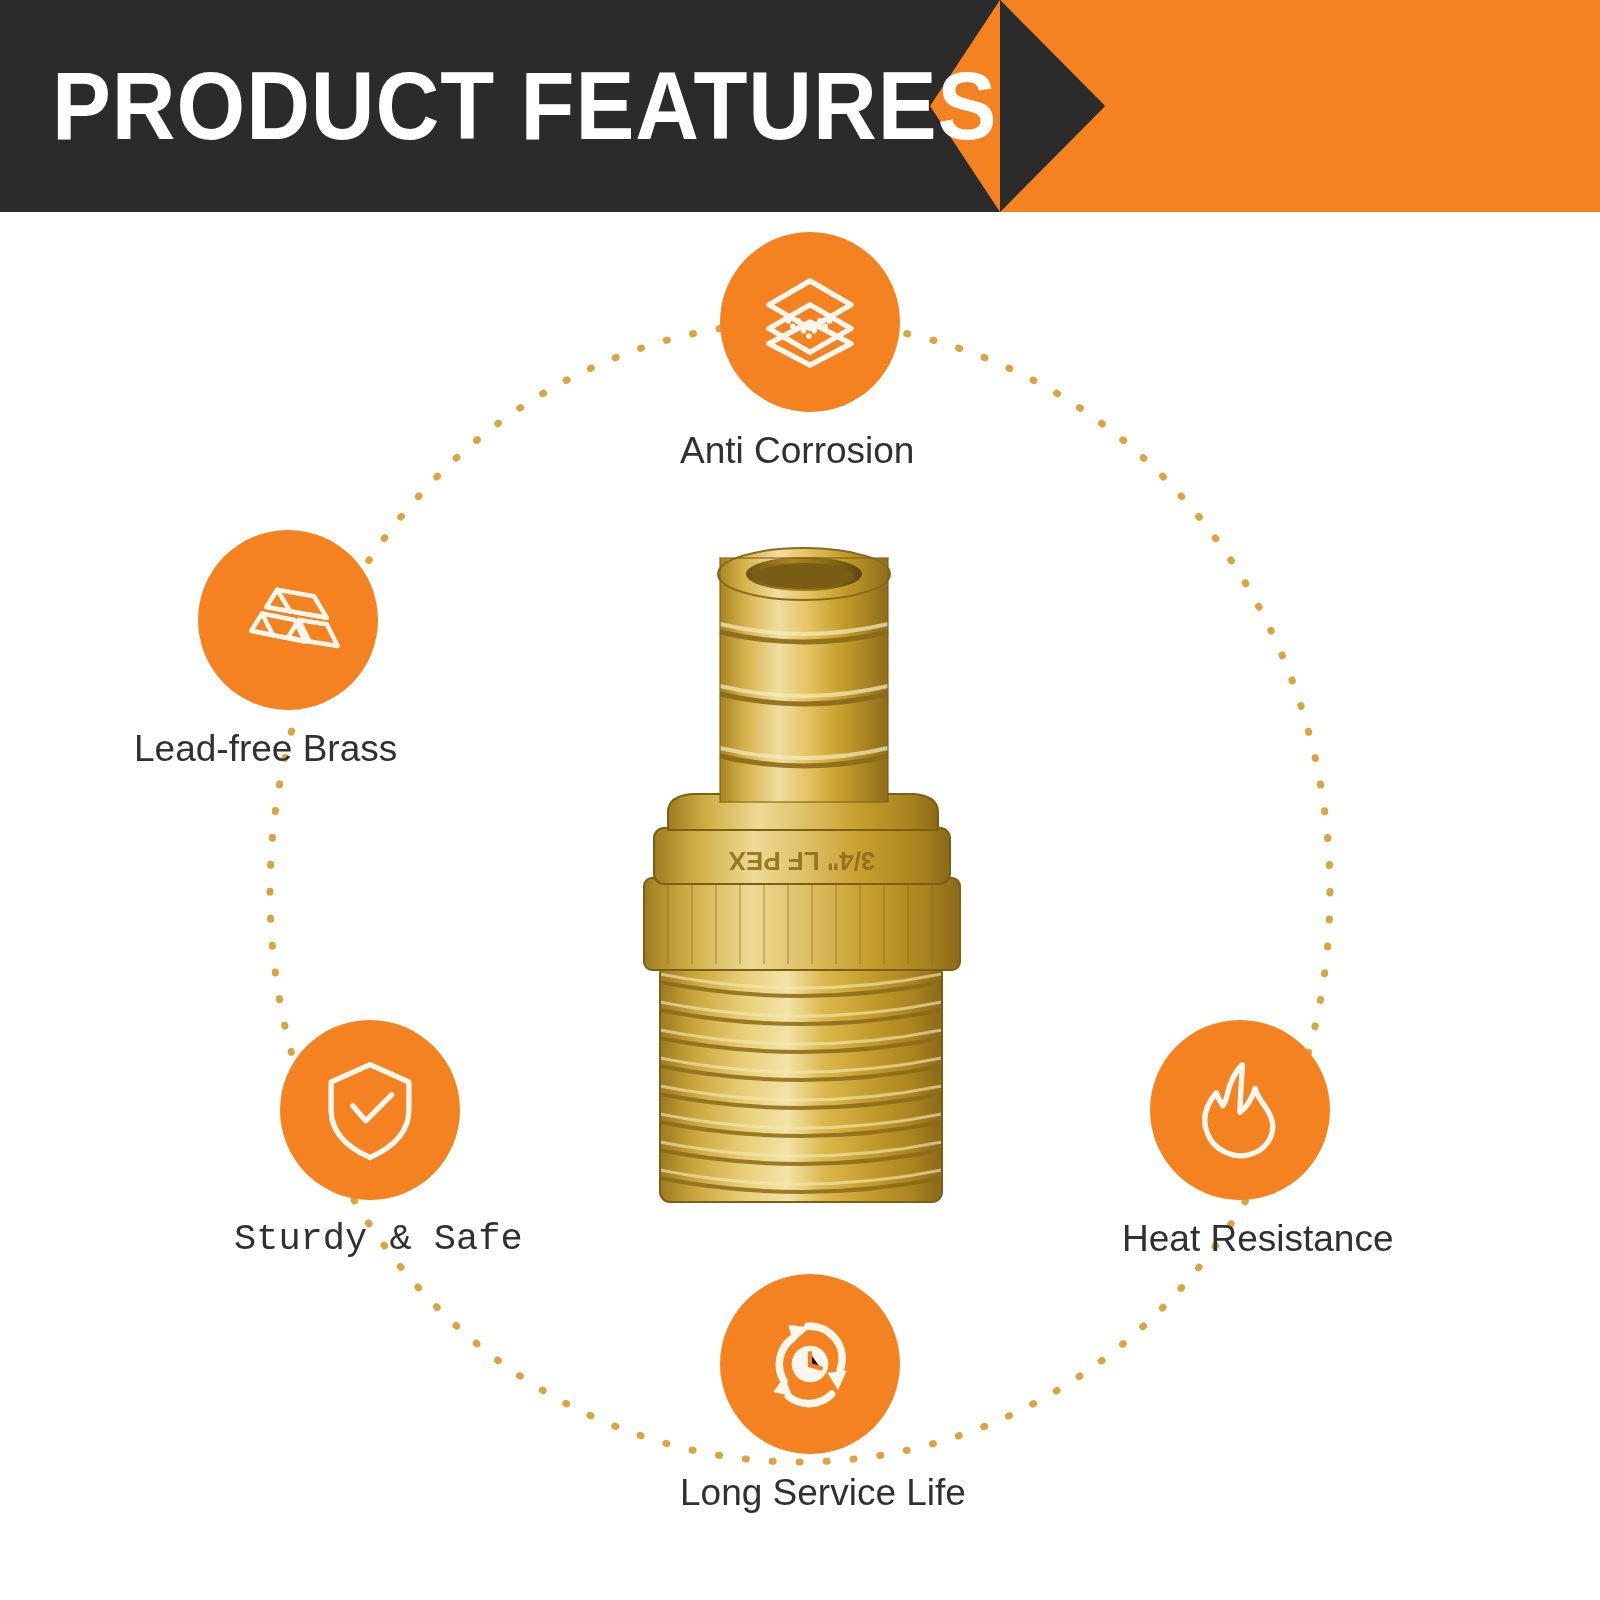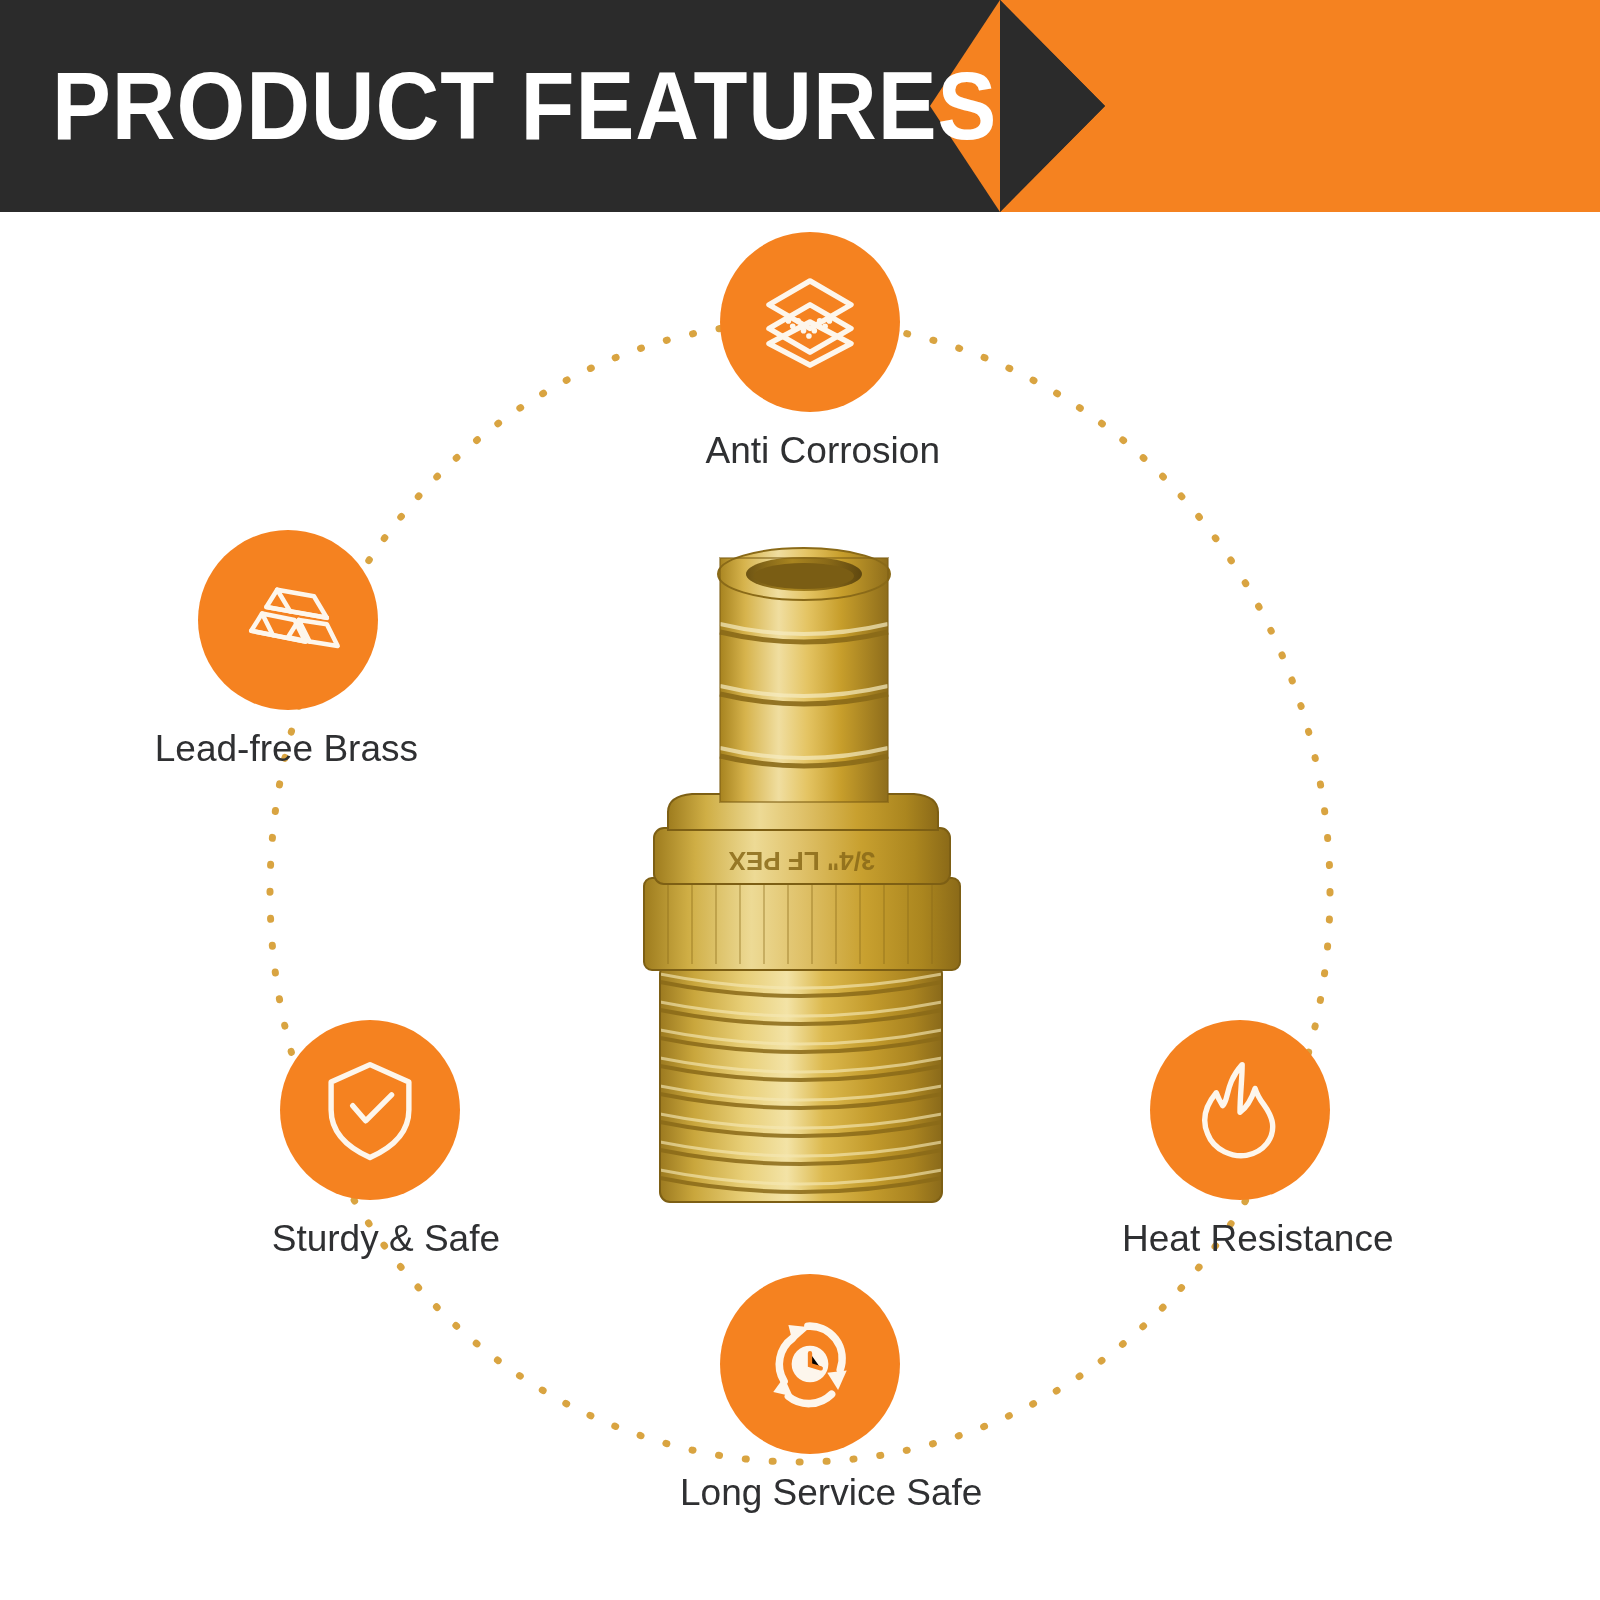--- a/index.html
+++ b/index.html
@@ -64,21 +64,21 @@
     left: 608px;
     top: 300px;
     width: 390px;
     height: 700px;
   }
 
   
   .feature-node {
     position: absolute;
     width: 260px;
-    text-align: right;
+    text-align: left;
   }
   .feature-circle {
     width: 180px;
     height: 180px;
     border-radius: 50%;
     background: #F58220;
     margin: 0 auto;
     display: flex;
     align-items: center;
     justify-content: center;
@@ -99,21 +99,21 @@
   
   #node-anti-corrosion  { left: 680px;  top: 20px;  }
   #node-lead-free       { left: 158px;  top: 318px; }
   #node-premium         { left: 1192px; top: 328px; }
   #node-sturdy          { left: 240px;  top: 808px; }
   #node-heat            { left: 1110px; top: 808px; }
   #node-service-life    { left: 680px;  top: 1062px; }
 
   #node-lead-free .feature-label   { margin-left: -24px; }
   #node-premium .feature-label     { margin-left: 32px;  }
-  #node-sturdy .feature-label      { margin-left: -6px;  }
+  #node-sturdy .feature-label      { margin-left: -6px; font-family: Liberation Mono, monospace;  }
   #node-heat .feature-label        { margin-left: 12px;  }
 </style>
 </head>
 <body>
 
 <div id="header-banner">
   <svg width="1600" height="212" viewBox="0 0 1600 212">
 
     <polygon points="960,0 1600,0 1600,212 960,212" fill="#F58220"></polygon>
 
@@ -334,16 +334,16 @@
           <polygon points="30,14 50,16 34,30"></polygon>
           <polygon points="84,56 76,74 66,58"></polygon>
           <polygon points="26,62 34,80 16,76"></polygon>
         </g>
         <circle cx="50" cy="50" r="17" fill="#fdf6ec"></circle>
         <g stroke="#F58220" stroke-width="4" stroke-linecap="round">
           <path d="M50 40 L50 51 L60 54"></path>
         </g>
       </svg>
     </div>
-    <div class="feature-label">Long Service Safe</div>
+    <div class="feature-label">Long Service Life</div>
   </div>
 
 </div>
 
 </body></html>

